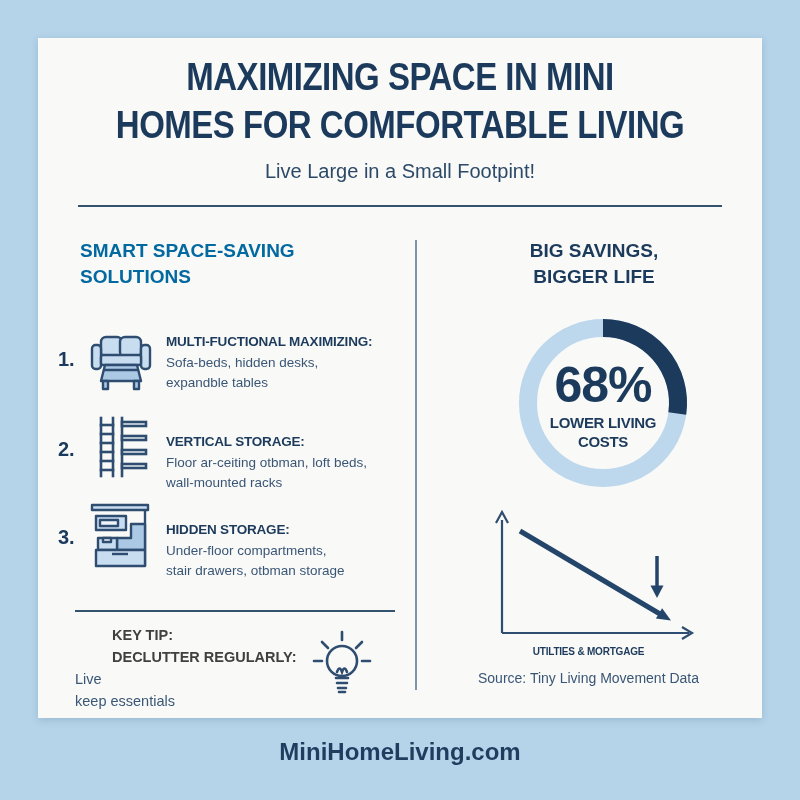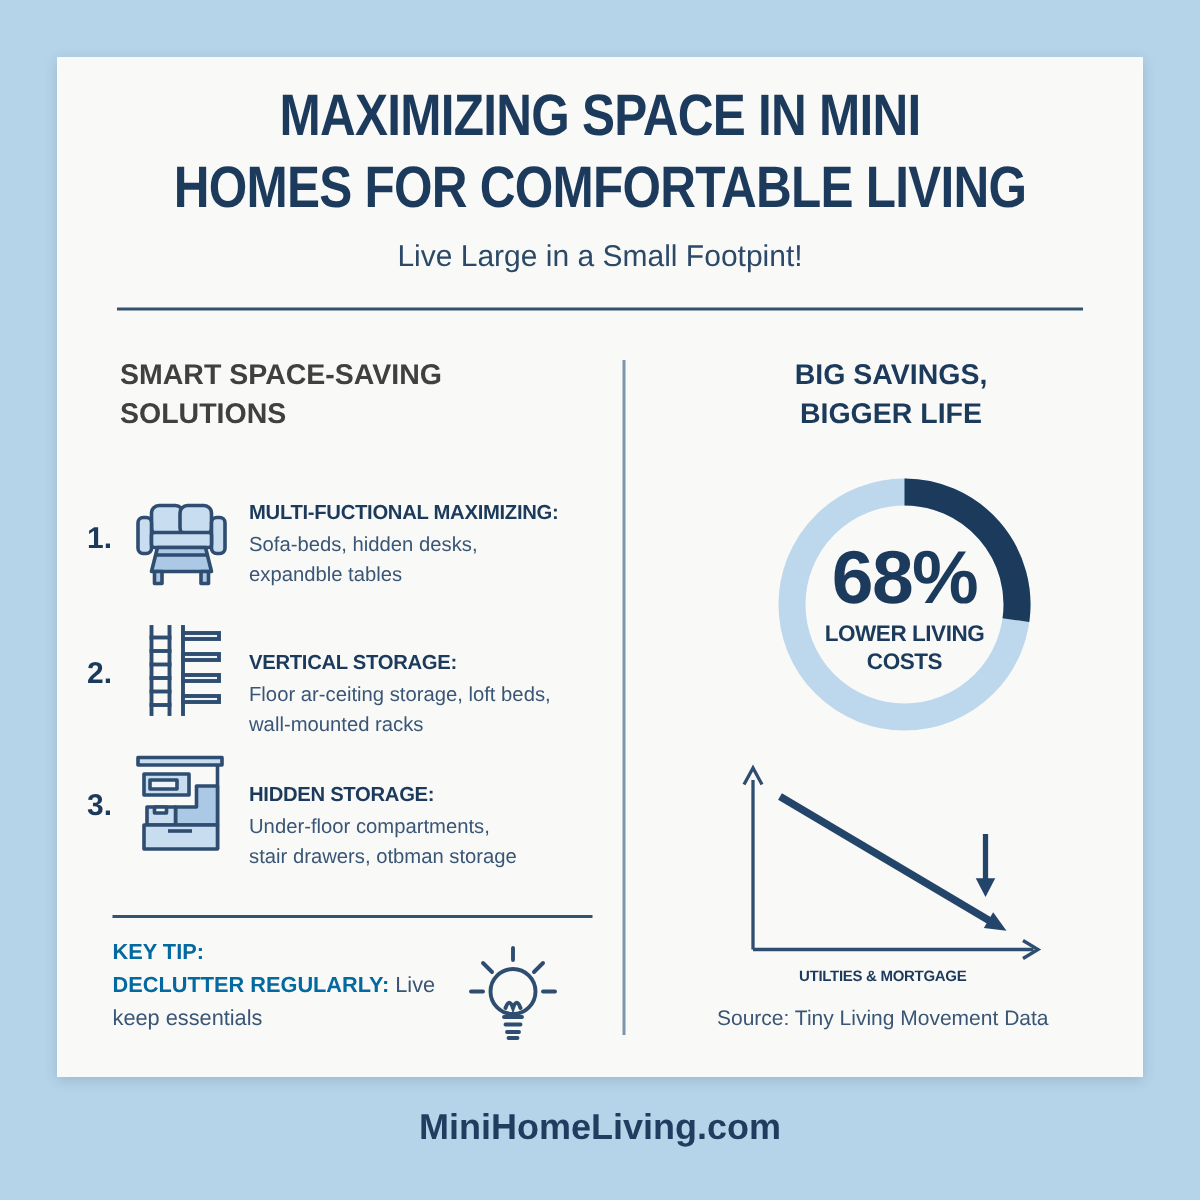--- a/index.html
+++ b/index.html
@@ -31,41 +31,41 @@
     position:absolute; top:167px; left:40px; width:644px; height:0;
     border-top:2px solid #33536f;
   }
   
   .col-divider {
     position:absolute; left:377px; top:202px; height:450px; width:0;
     border-left:2px solid #7d95aa;
   }
   .left-heading {
     position:absolute; left:42px; top:200px;
-    font-weight:700; font-size:19px; line-height:26px; color:#404040;
+    font-weight:700; font-size:19px; line-height:26px; color:#0369a1;
   }
   .right-heading {
     position:absolute; left:377px; top:200px; width:347px;
     text-align:center; font-weight:700; font-size:19px; line-height:26px; color:#1c3a5c;padding-left:11px;
   }
   
   .item-number {
     position:absolute; font-weight:700; font-size:20px; color:#1c3a5c; width:26px;
   }
   .item-icon { position:absolute; }
   .item-text { position:absolute; left:128px; width:242px; }
   .item-title { font-weight:700; font-size:13.5px; letter-spacing:-.2px; color:#1c3a5c; margin-bottom:4px; }
   .item-desc { font-size:13.5px; line-height:20px; color:#3a5676; }
   
   .tip-divider {
     position:absolute; left:37px; top:572px; width:320px; height:0;
     border-top:2px solid #33536f;
   }
   .tip-block { position:absolute; left:37px; top:586px; width:235px; font-size:14.5px; line-height:22px; color:#3a5676; }
-  .tip-label, .tip-em { font-weight:700; color:#0369a1; }
+  .tip-label, .tip-em { font-weight:700; color:#404040;margin-left:37px; }
   .bulb-box { position:absolute; left:272px; top:590px; }
   
   .donut-box { position:absolute; left:465px; top:265px; width:200px; height:200px; }
   .donut-overlay {
     position:absolute; inset:0; display:flex; flex-direction:column;
     align-items:center; justify-content:center; text-align:center; padding-top:4px;
   }
   .donut-value { font-weight:700; font-size:50px; letter-spacing:-1px; color:#1c3a5c; line-height:50px; }
   .donut-label { font-weight:700; font-size:15px; letter-spacing:-.3px; line-height:19px; color:#1c3a5c; margin-top:3px; }
   
@@ -139,21 +139,21 @@
       <line x1="28" y1="2" x2="28" y2="60"></line>
       <rect x="28" y="6" width="24" height="4" fill="#eef4fa"></rect>
       <rect x="28" y="20" width="24" height="4" fill="#eef4fa"></rect>
       <rect x="28" y="34" width="24" height="4" fill="#eef4fa"></rect>
       <rect x="28" y="48" width="24" height="4" fill="#eef4fa"></rect>
     </g>
   </svg>
   <div class="item-text" style="top:396px;">
     <div class="item-title">VERTICAL STORAGE:</div>
     <div class="item-desc">
-      <span>Floor ar-ceiting storage, loft beds,</span><br>
+      <span>Floor ar-ceiting otbman, loft beds,</span><br>
       <span>wall-mounted racks</span>
     </div>
   </div>
 
   <div class="item-number" style="left:20px; top:488px;">3.</div>
   <svg class="item-icon" style="left:50px; top:464px;" width="64" height="68" viewBox="0 0 64 68">
     <g stroke="#2e4d70" stroke-width="2.4" stroke-linejoin="round">
       <rect x="4" y="3" width="56" height="5" fill="#c8ddf0"></rect>
       <line x1="57" y1="8" x2="57" y2="64"></line>
       <rect x="8" y="14" width="30" height="14" fill="#c8ddf0"></rect>

